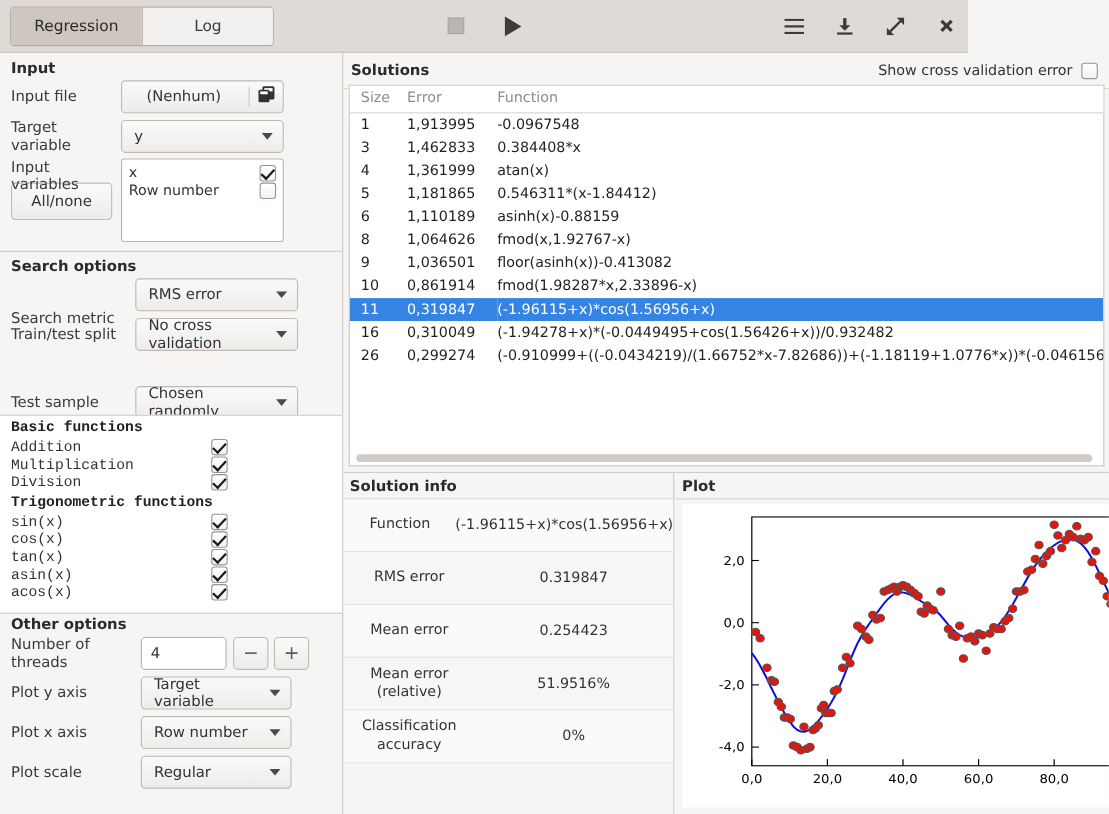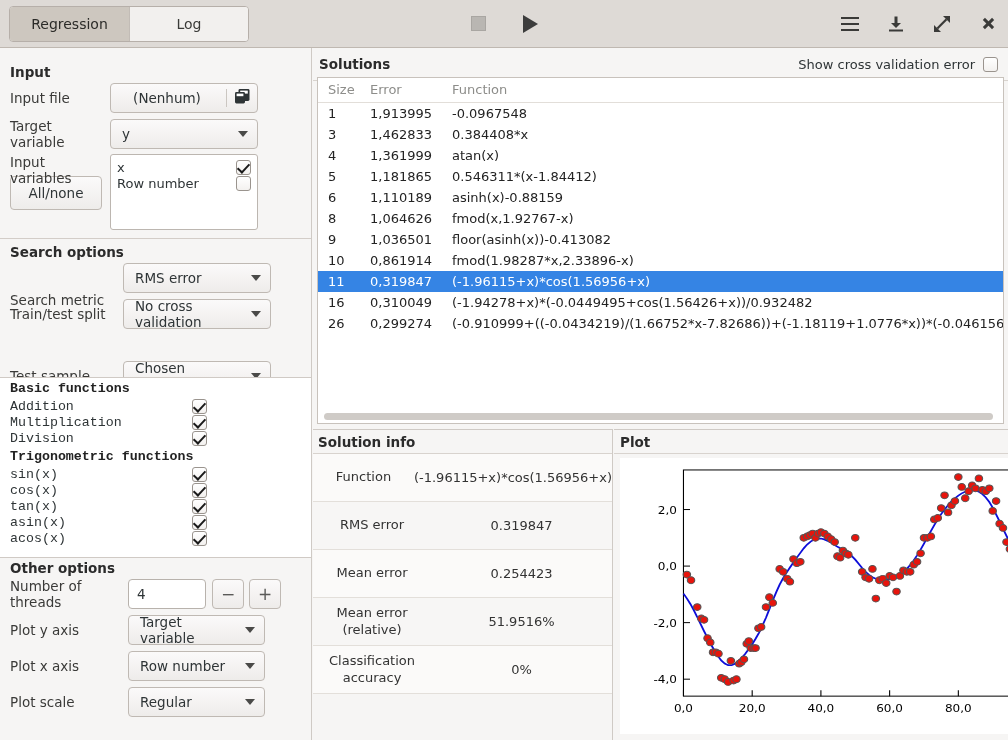--- a/index.html
+++ b/index.html
@@ -9,21 +9,21 @@
     overflow: hidden;
     font-family: "DejaVu Sans", "Liberation Sans", sans-serif;
     font-size: 13px;
     color: #2e3436;
     background: #f6f5f4;
   }
   #app { position: relative; width: 1008px; height: 740px; }
 
   
   .titlebar {
-    position: absolute; left: 0; top: 0; width: 1008px; height: 48px;
+    position: absolute; left: 0; top: 0; width: 880px; height: 48px;
     background: #dedad6;
     border-bottom: 1px solid #bfb8b1;
     display: flex; align-items: center;
   }
   .tabs {
     margin-left: 9px; display: flex;
     border: 1px solid #b6afa9; border-radius: 4px; overflow: hidden;
     height: 36px; background: #f2f0ee;
     box-shadow: 0 1px 0 rgba(255,255,255,.6) inset;
   }
@@ -233,21 +233,21 @@
         <svg width="15" height="15" viewBox="0 0 15 15">
           <rect x="1" y="6" width="13" height="3" fill="#3a3a38" transform="rotate(45 7.5 7.5)"></rect>
           <rect x="1" y="6" width="13" height="3" fill="#3a3a38" transform="rotate(-45 7.5 7.5)"></rect>
         </svg>
       </div>
     </div>
   </div>
 
   <div class="left">
 
-    <div class="pad" style="padding-top:16px;">
+    <div class="pad" style="padding-top:6px;">
       <div class="sec-title">Input</div>
     </div>
 
     <div class="pad">
       <div class="row" style="height:36px;">
         <div class="lbl" style="width:100px;">Input file</div>
         <div class="ctl filebtn">
           <span>(Nenhum)</span>
           <span class="sep"></span>
           <span class="ico">

